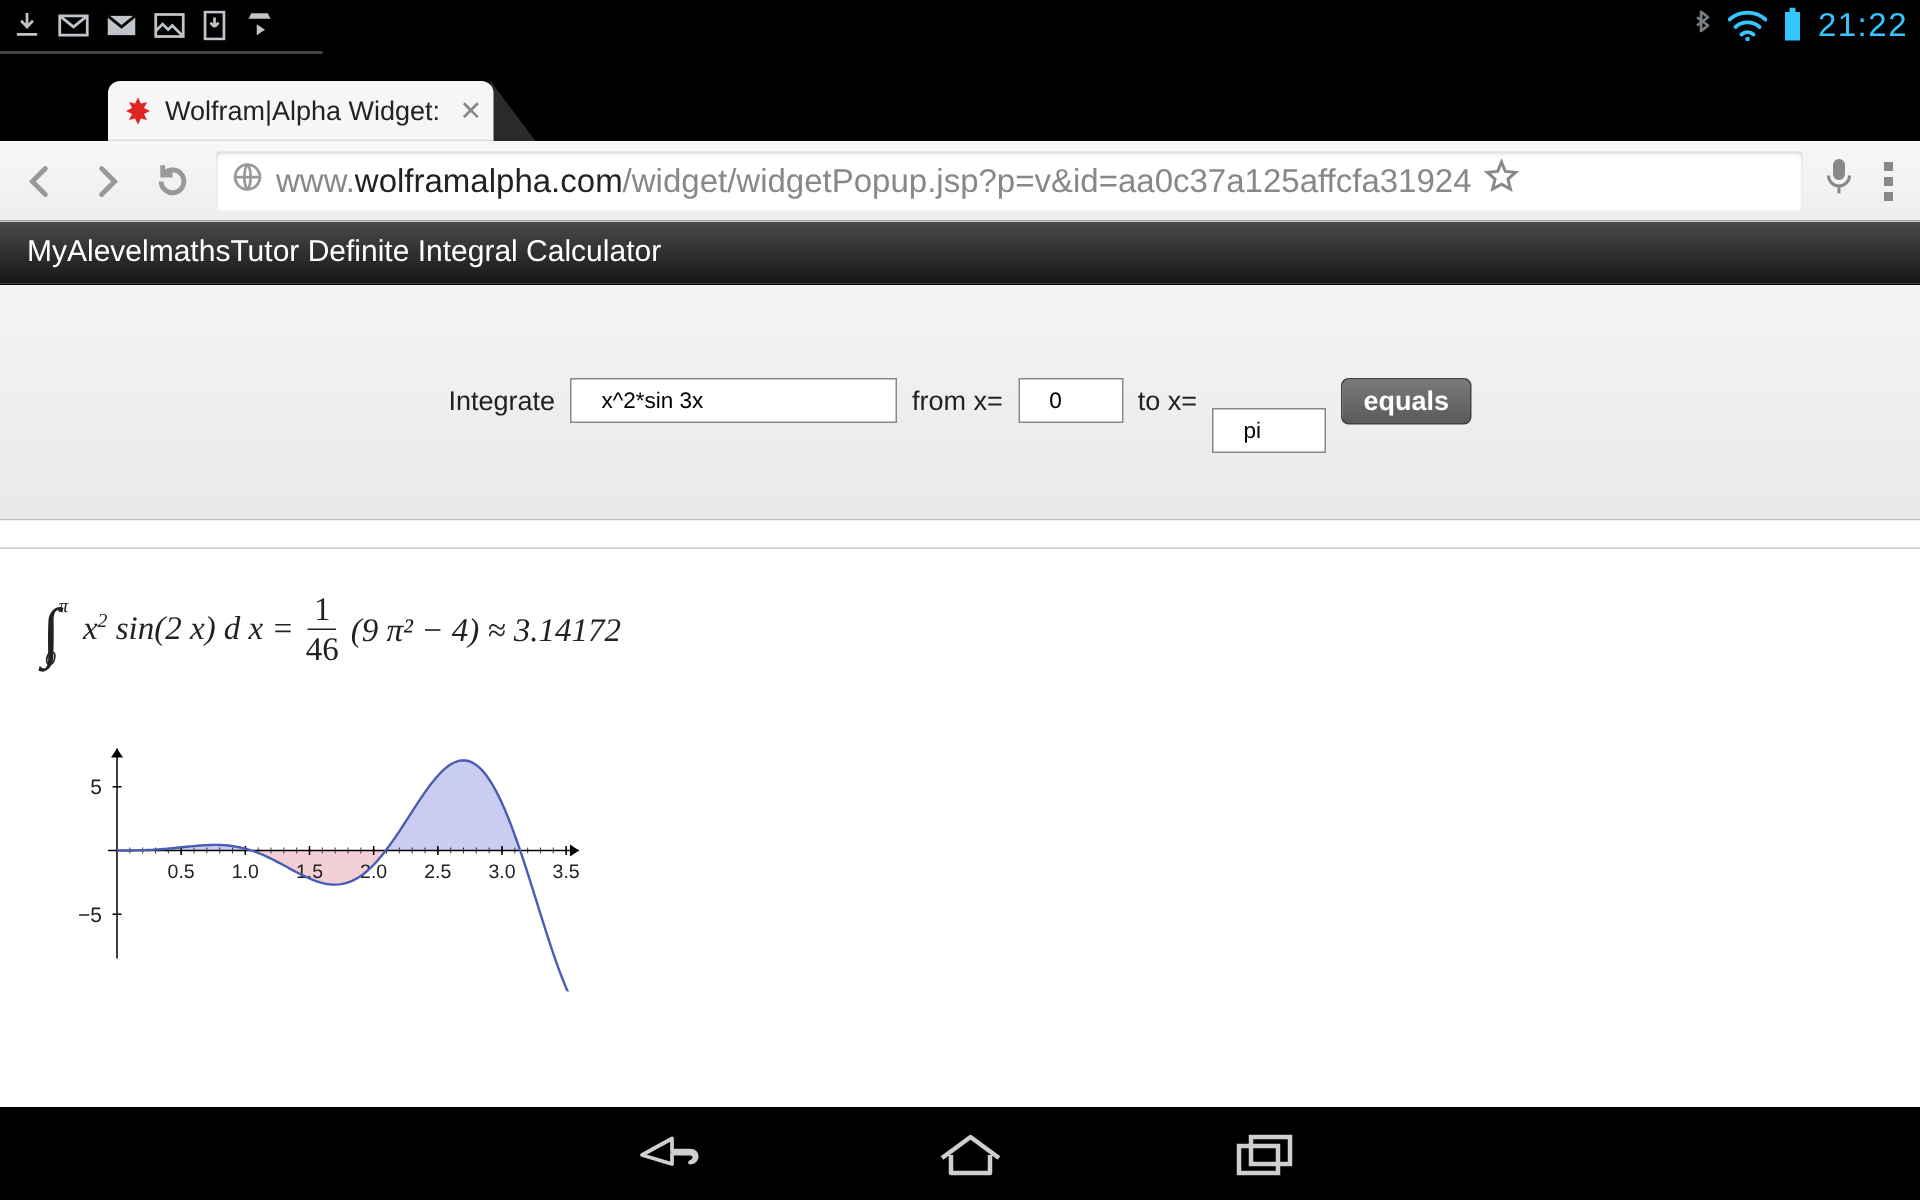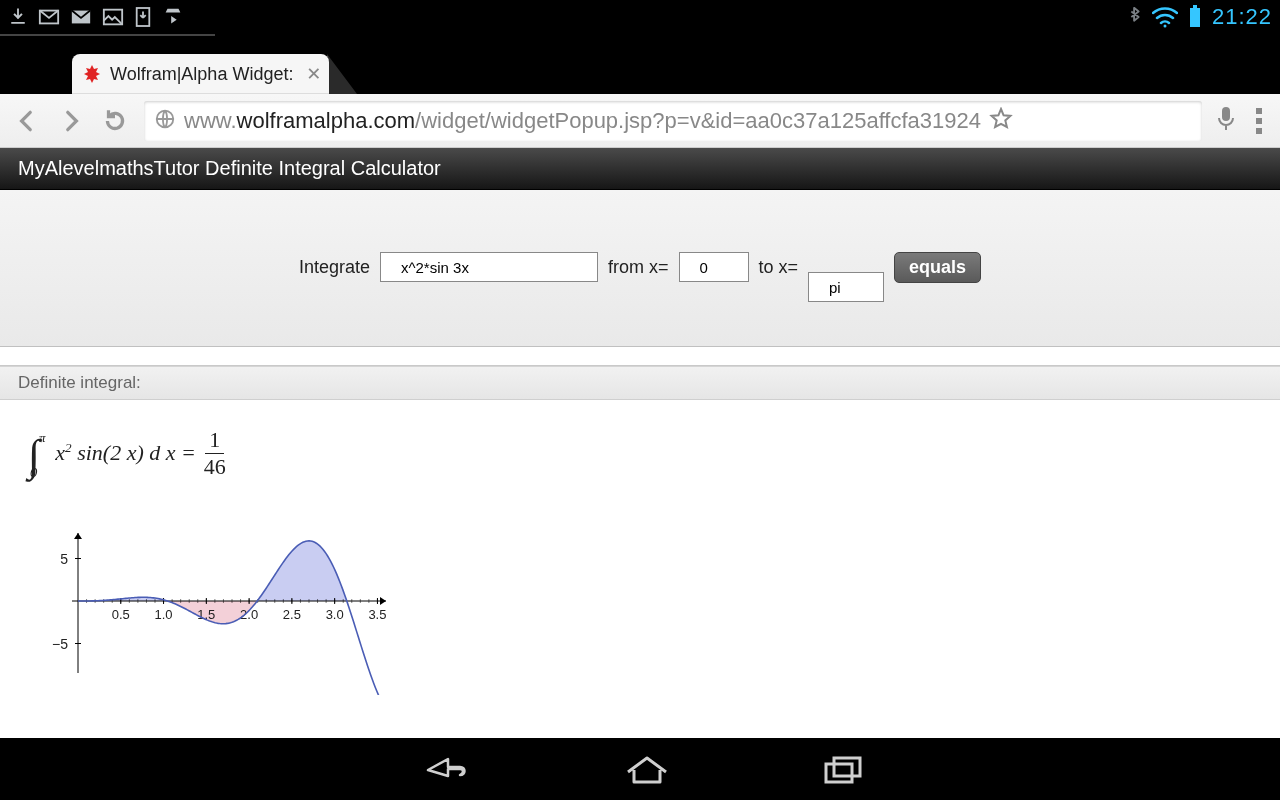--- a/index.html
+++ b/index.html
@@ -307,35 +307,35 @@
     <span>from x=</span>
     <input type="text" class="in-from" value="0" style="">
     <span>to x=</span>
     <input type="text" class="in-to" value="pi" style="">
     <button class="equals-btn">equals</button>
   </div>
 
   <div class="gap"></div>
     <div class="hr-top"></div>
 
-  <div class="section-header">Definite integral:</div>
   <div class="section-body">
     <span class="formula">
       <span class="int-sym">∫</span>
       <span class="int-lim">
         <span class="ub ital">π</span>
         <span class="lb">0</span>
       </span>
       <span class="ital">
         <span>x</span><sup>2</sup><span> sin(2 x) d x =</span>
       </span>
       <span class="frac">
         <span class="num">1</span>
         <span class="den">46</span>
       </span>
+      <span class="ital">(9 π² − 4) ≈ 3.14172</span>
     </span>
   </div>
 
   <div class="plot-body">
     <svg id="plot-svg" width="360" height="170">
         <path d="M42,76 L42,76 L43.49322487654321,75.99986448956967 L44.98644975308642,75.99891740225361 L46.47967462962963,75.99635458048448 L47.97289950617284,75.99138666261862 L49.466124382716046,75.98324637431529 L50.959349259259255,75.97119569257825 L52.452574135802465,75.95453284094633 L53.945799012345674,75.93259907511427 L55.43902388888889,75.90478521925213 L56.9322487654321,75.87053791446633 L58.42547364197531,75.8293655422039 L59.91869851851852,75.7808437869377 L61.41192339506172,75.72462080417668 L62.905148271604936,75.66042196171746 L64.39837314814815,75.58805412407948 L65.89159802469135,75.50740945224146 L67.38482290123457,75.41846869310955 L68.87804777777778,75.3213039355891 L70.37127265432099,75.21608081269241 L71.8644975308642,75.10306013178125 L73.35772240740741,74.98259891780711 L74.85094728395062,74.85515085725936 L76.34417216049383,74.72126613345148 L77.83739703703704,74.58159064675509 L79.33062191358025,74.43686461641794 L80.82384679012344,74.28792056366242 L82.31707166666666,74.1356806788421 L83.81029654320987,73.98115357852254 L85.30352141975308,73.82543046143456 L86.79674629629629,73.66968067531178 L88.2899711728395,73.51514670965322 L89.78319604938271,73.36313863243696 L91.27642092592592,73.21502799173372 L92.76964580246914,73.07224120602213 L94.26287067901234,72.93625246977392 L95.75609555555556,72.80857620354556 L97.24932043209876,72.69075908037293 L98.74254530864198,72.58437166270183 L100.23577018518517,72.49099968639256 L101.7289950617284,72.41223503049669 L103.22221993827159,72.34966641351096 L104.71544481481482,72.30486985865579 L106.20866969135803,72.27939897239564 L107.70189456790123,72.27477508190677 L109.19511944444444,72.29247727849695 L110.68834432098764,72.33393241508463 L112.18156919753086,72.40050510674565 L113.67479407407407,72.49348778402761 L115.16801895061728,72.614090849212 L116.66124382716049,72.76343298596746 L118.1544687037037,72.9425316728805 L119.6476935802469,73.15229395117328 L121.14091845679012,73.39350749651521 L122.63414333333333,73.66683204421321 L124.12736820987655,73.9727912162163 L125.62059308641975,74.31176479730387 L127.11381796296297,74.68398150653886 L128.60704283950616,75.08951230856476 L130.10026771604936,75.52826430761141 L131.59349259259258,75.9999752651537 L131.59349259259258,76 ZM222.68021006172836,76 L222.68021006172836,74.01619270447273 L224.17343493827158,71.97185719499406 L225.6666598148148,69.87225513133785 L227.159884691358,67.72278944996327 L228.65310956790123,65.52919134327976 L230.14633444444442,63.297507910974076 L231.63955932098764,61.03408837880166 L233.13278419753084,58.745568907041736 L234.62600907407406,56.438856016388584 L236.11923395061726,54.12110866460544 L237.61245882716048,51.79971901278598 L239.10568370370368,49.48229192552877 L240.5989085802469,47.176623254711394 L242.09213345679015,44.89067696183488 L243.5853583333333,42.63256113907277 L245.07858320987654,40.41050299418426 L246.57180808641974,38.23282286931607 L248.06503296296296,36.1079073684037 L249.55825783950615,34.04418167237165 L251.05148271604938,32.05008112560293 L252.54470759259257,30.134022181185042 L254.0379324691358,28.304372796222385 L255.531157345679,26.569422372019847 L257.02438222222224,24.93735133717005 L258.51760709876544,23.416200474505093 L260.01083197530863,22.013840095484944 L261.50405685185183,20.737939167878302 L262.997281728395,19.595934504534462 L264.4905066049383,18.595000122632865 L265.98373148148147,17.742016884025016 L267.4769563580247,17.04354252813663 L268.9701812345679,16.505782209372953 L270.4634061111111,16.13455965105738 L271.9566309876543,15.935289027628794 L273.4498558641975,15.91294768612295 L274.9430807407407,16.0720498168612 L276.43630561728395,16.41662118177151 L277.92953049382714,16.950175006863894 L279.4227553703704,17.675689143081637 L280.9159802469136,18.595584597054092 L282.4092051234568,19.711705530185327 L283.90243,21.025300821038122 L285.3956548765432,22.537007282115233 L286.88887975308637,24.246834617912477 L288.3821046296296,26.15415220652977 L289.8753295061728,28.257677782182324 L291.36855438271607,30.55546809068117 L292.86177925925927,33.04491158434236 L294.35500413580246,35.72272321687791 L295.84822901234566,38.5849413926098 L297.34145388888885,41.62692711787334 L298.8346787654321,44.843365395729506 L300.32790364197524,48.22826889813616 L301.8211285185185,51.774983942533034 L303.3143533950617,55.47619879240389 L304.80757827160494,59.323954293827455 L306.30080314814813,63.30965685230797 L307.79402802469133,67.42409374635514 L309.2872529012346,71.65745076633944 L310.7804777777778,75.9993321591498 L310.7804777777778,76 Z" fill="#c9cdf2" stroke="none"></path>
         <path d="M133.0867174691358,76 L133.0867174691358,76.50420878004641 L134.579942345679,77.04035016764372 L136.0731672222222,77.60760307191036 L137.56639209876542,78.20498684185362 L139.05961697530864,78.8313347007569 L140.55284185185184,79.48529273369033 L142.0460667283951,80.16531971561962 L143.53929160493828,80.8696877991435 L145.03251648148148,81.59648407747486 L146.52574135802467,82.34361303475238 L148.0189662345679,83.10879989214435 L149.51219111111112,83.88959485449196 L151.00541598765432,84.68337825845829 L152.4986408641975,85.48736661930735 L153.99186574074074,86.29861956955627 L155.48509061728396,87.11404767883438 L156.97831549382715,87.93042114036311 L158.47154037037035,88.74437930555395 L159.96476524691357,89.55244104432616 L161.4579901234568,90.35101590488578 L162.951215,91.13641604289803 L164.44443987654319,91.90486888624501 L165.9376647530864,92.65253049790168 L167.43088962962963,93.37549959590385 L168.92411450617283,94.06983218593605 L170.41733938271605,94.73155675875043 L171.91056425925925,95.35669000145427 L173.40378913580247,95.94125296868832 L174.89701401234566,96.48128765687369 L176.3902388888889,96.97287392204635 L177.88346376543208,97.41214667933563 L179.37668864197528,97.79531331989176 L180.8699135185185,98.11867127903525 L182.36313839506172,98.37862568760224 L183.85636327160495,98.57170703690056 L185.34958814814814,98.69458878638468 L186.84281302469134,98.74410484210844 L188.33603790123456,98.71726683323178 L189.82926277777776,98.61128111334783 L191.32248765432098,98.42356541316467 L192.8157125308642,98.1517650711263 L194.3089374074074,97.79376876889366 L195.80216228395065,97.34772369923107 L197.2953871604938,96.8120500947581 L198.78861203703704,96.18545504722992 L200.28183691358024,95.46694554850352 L201.77506179012346,94.6558406861264 L203.26828666666665,93.75178292854943 L204.76151154320988,92.75474843730976 L206.2547364197531,91.66505634614923 L207.74796129629627,90.48337694992112 L209.2411861728395,89.21073874928796 L210.7344110493827,87.84853430061494 L212.22763592592594,86.39852482410865 L213.72086080246913,84.86284352713005 L215.21408567901236,83.2439976037103 L216.70731055555555,81.54486887560759 L218.20053543209875,79.76871304474922 L219.69376030864194,77.91915753158965 L221.18698518518516,76.0001978787704 L221.18698518518516,76 Z" fill="#f3d0d8" stroke="none"></path>
         <line x1="36" y1="76" x2="350" y2="76" stroke="#000" stroke-width="1"></line>
         <line x1="42" y1="8" x2="42" y2="148" stroke="#000" stroke-width="1"></line>
         <path d="M 350 76 l -6 -4 v8 z" fill="#000"></path>

